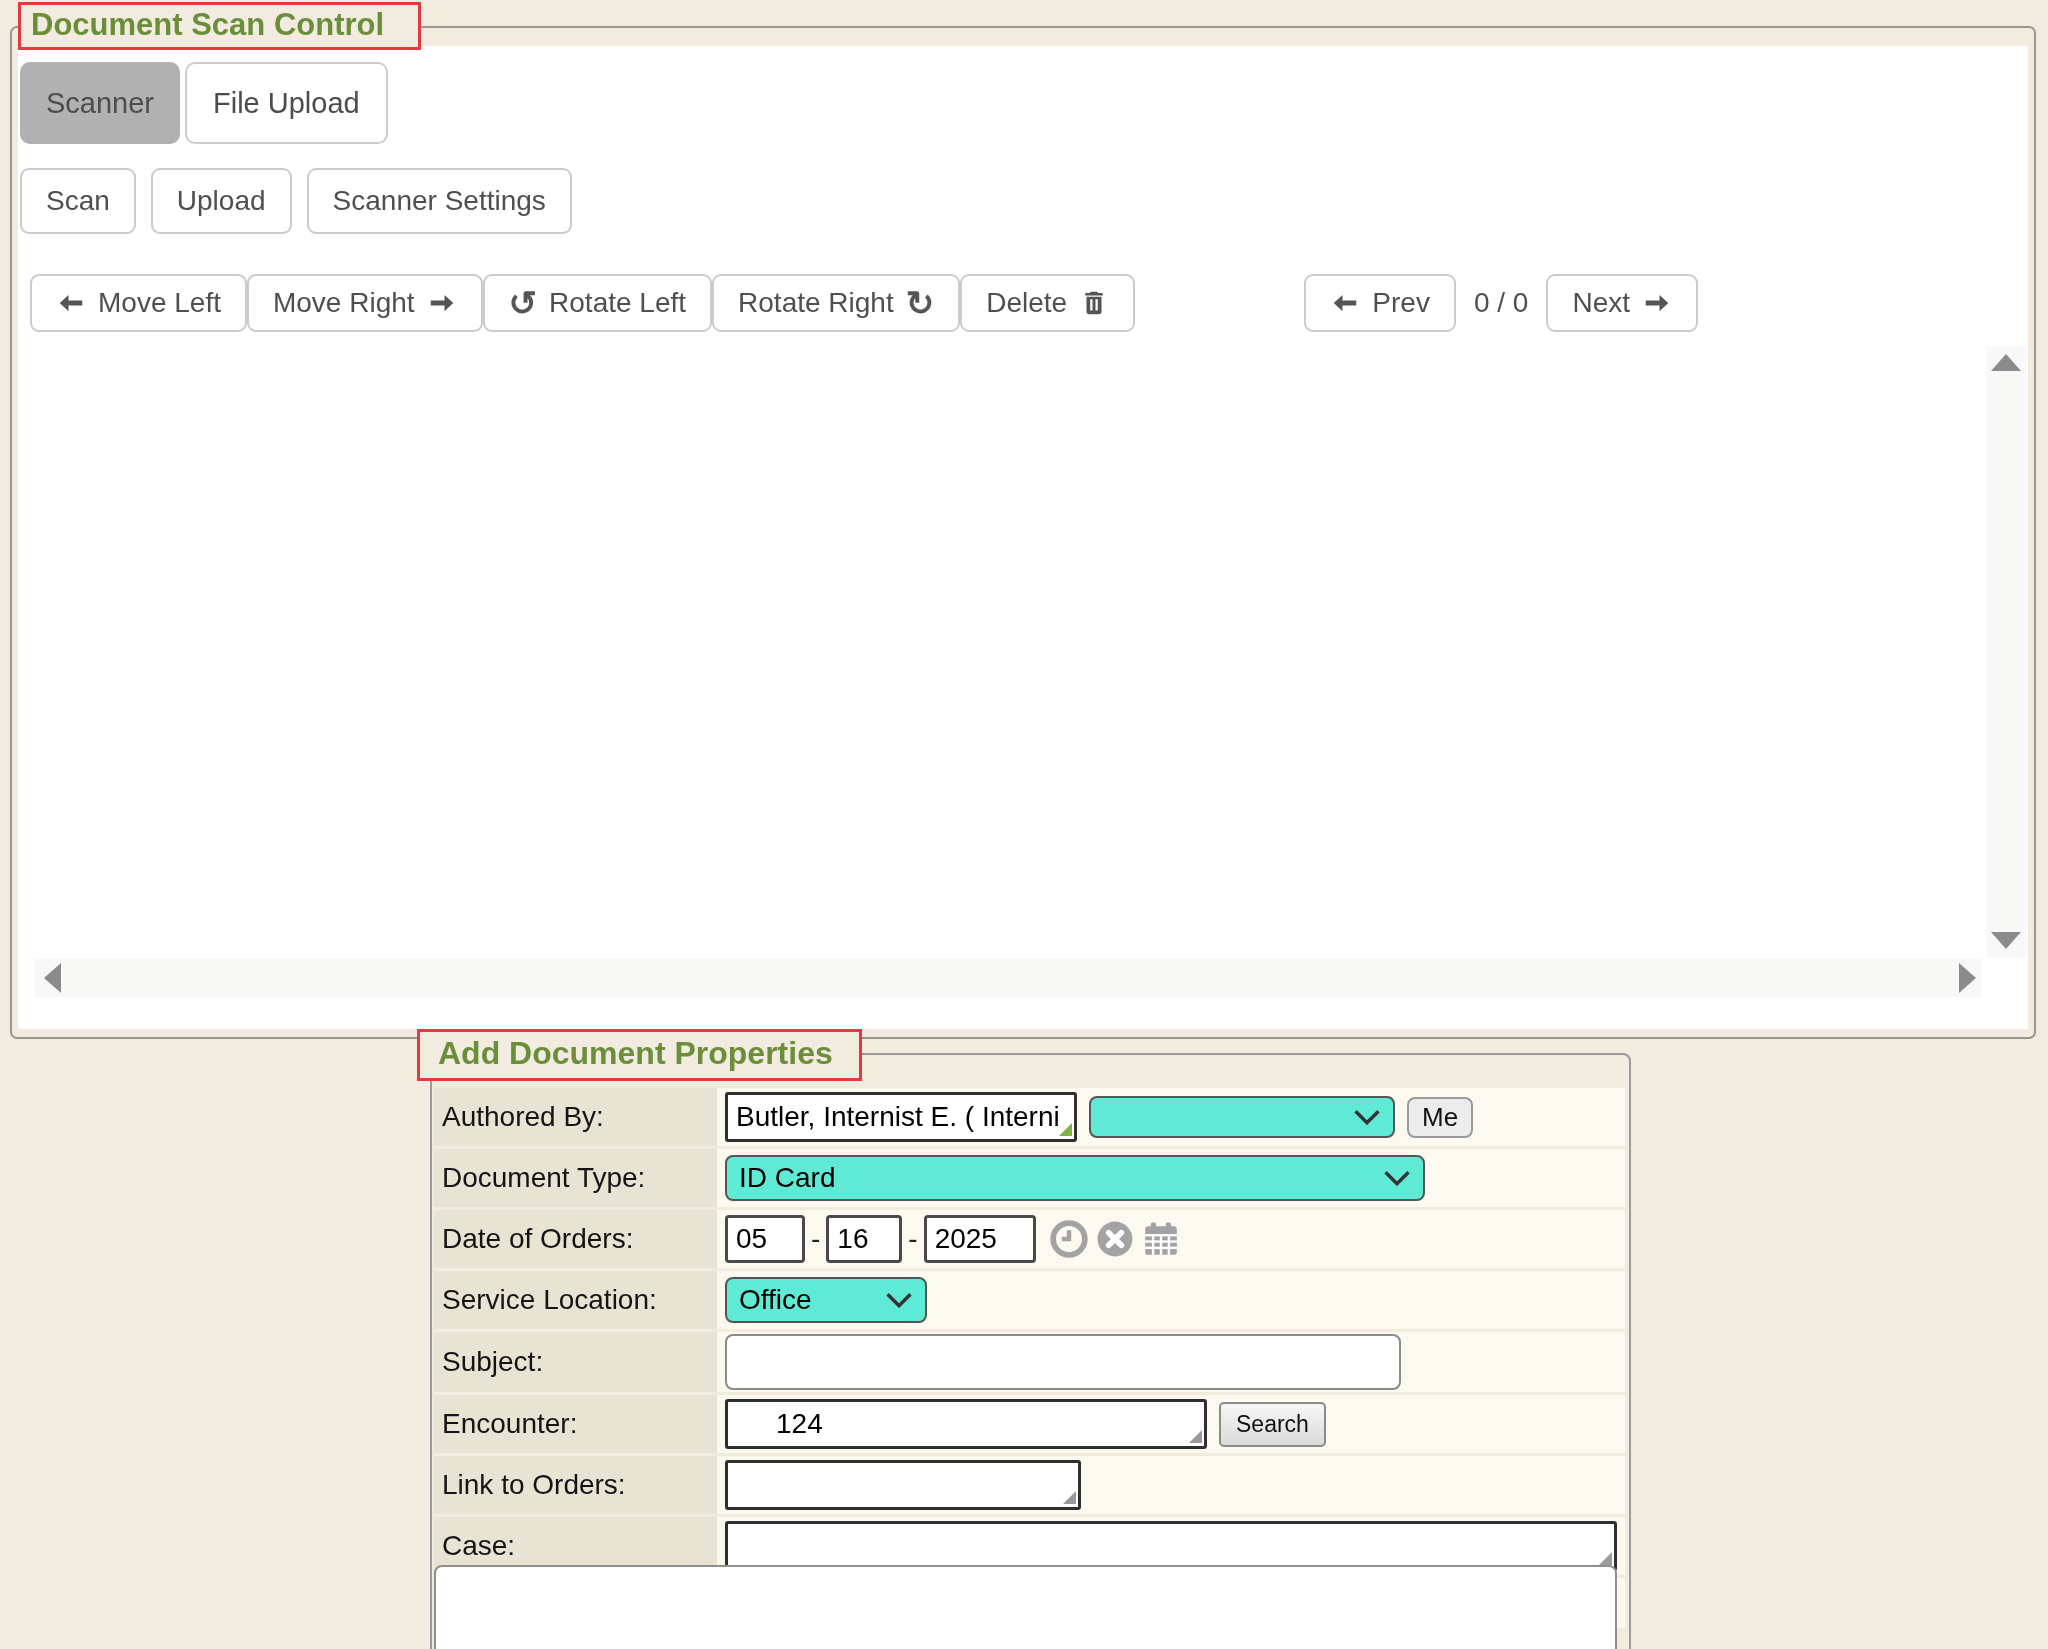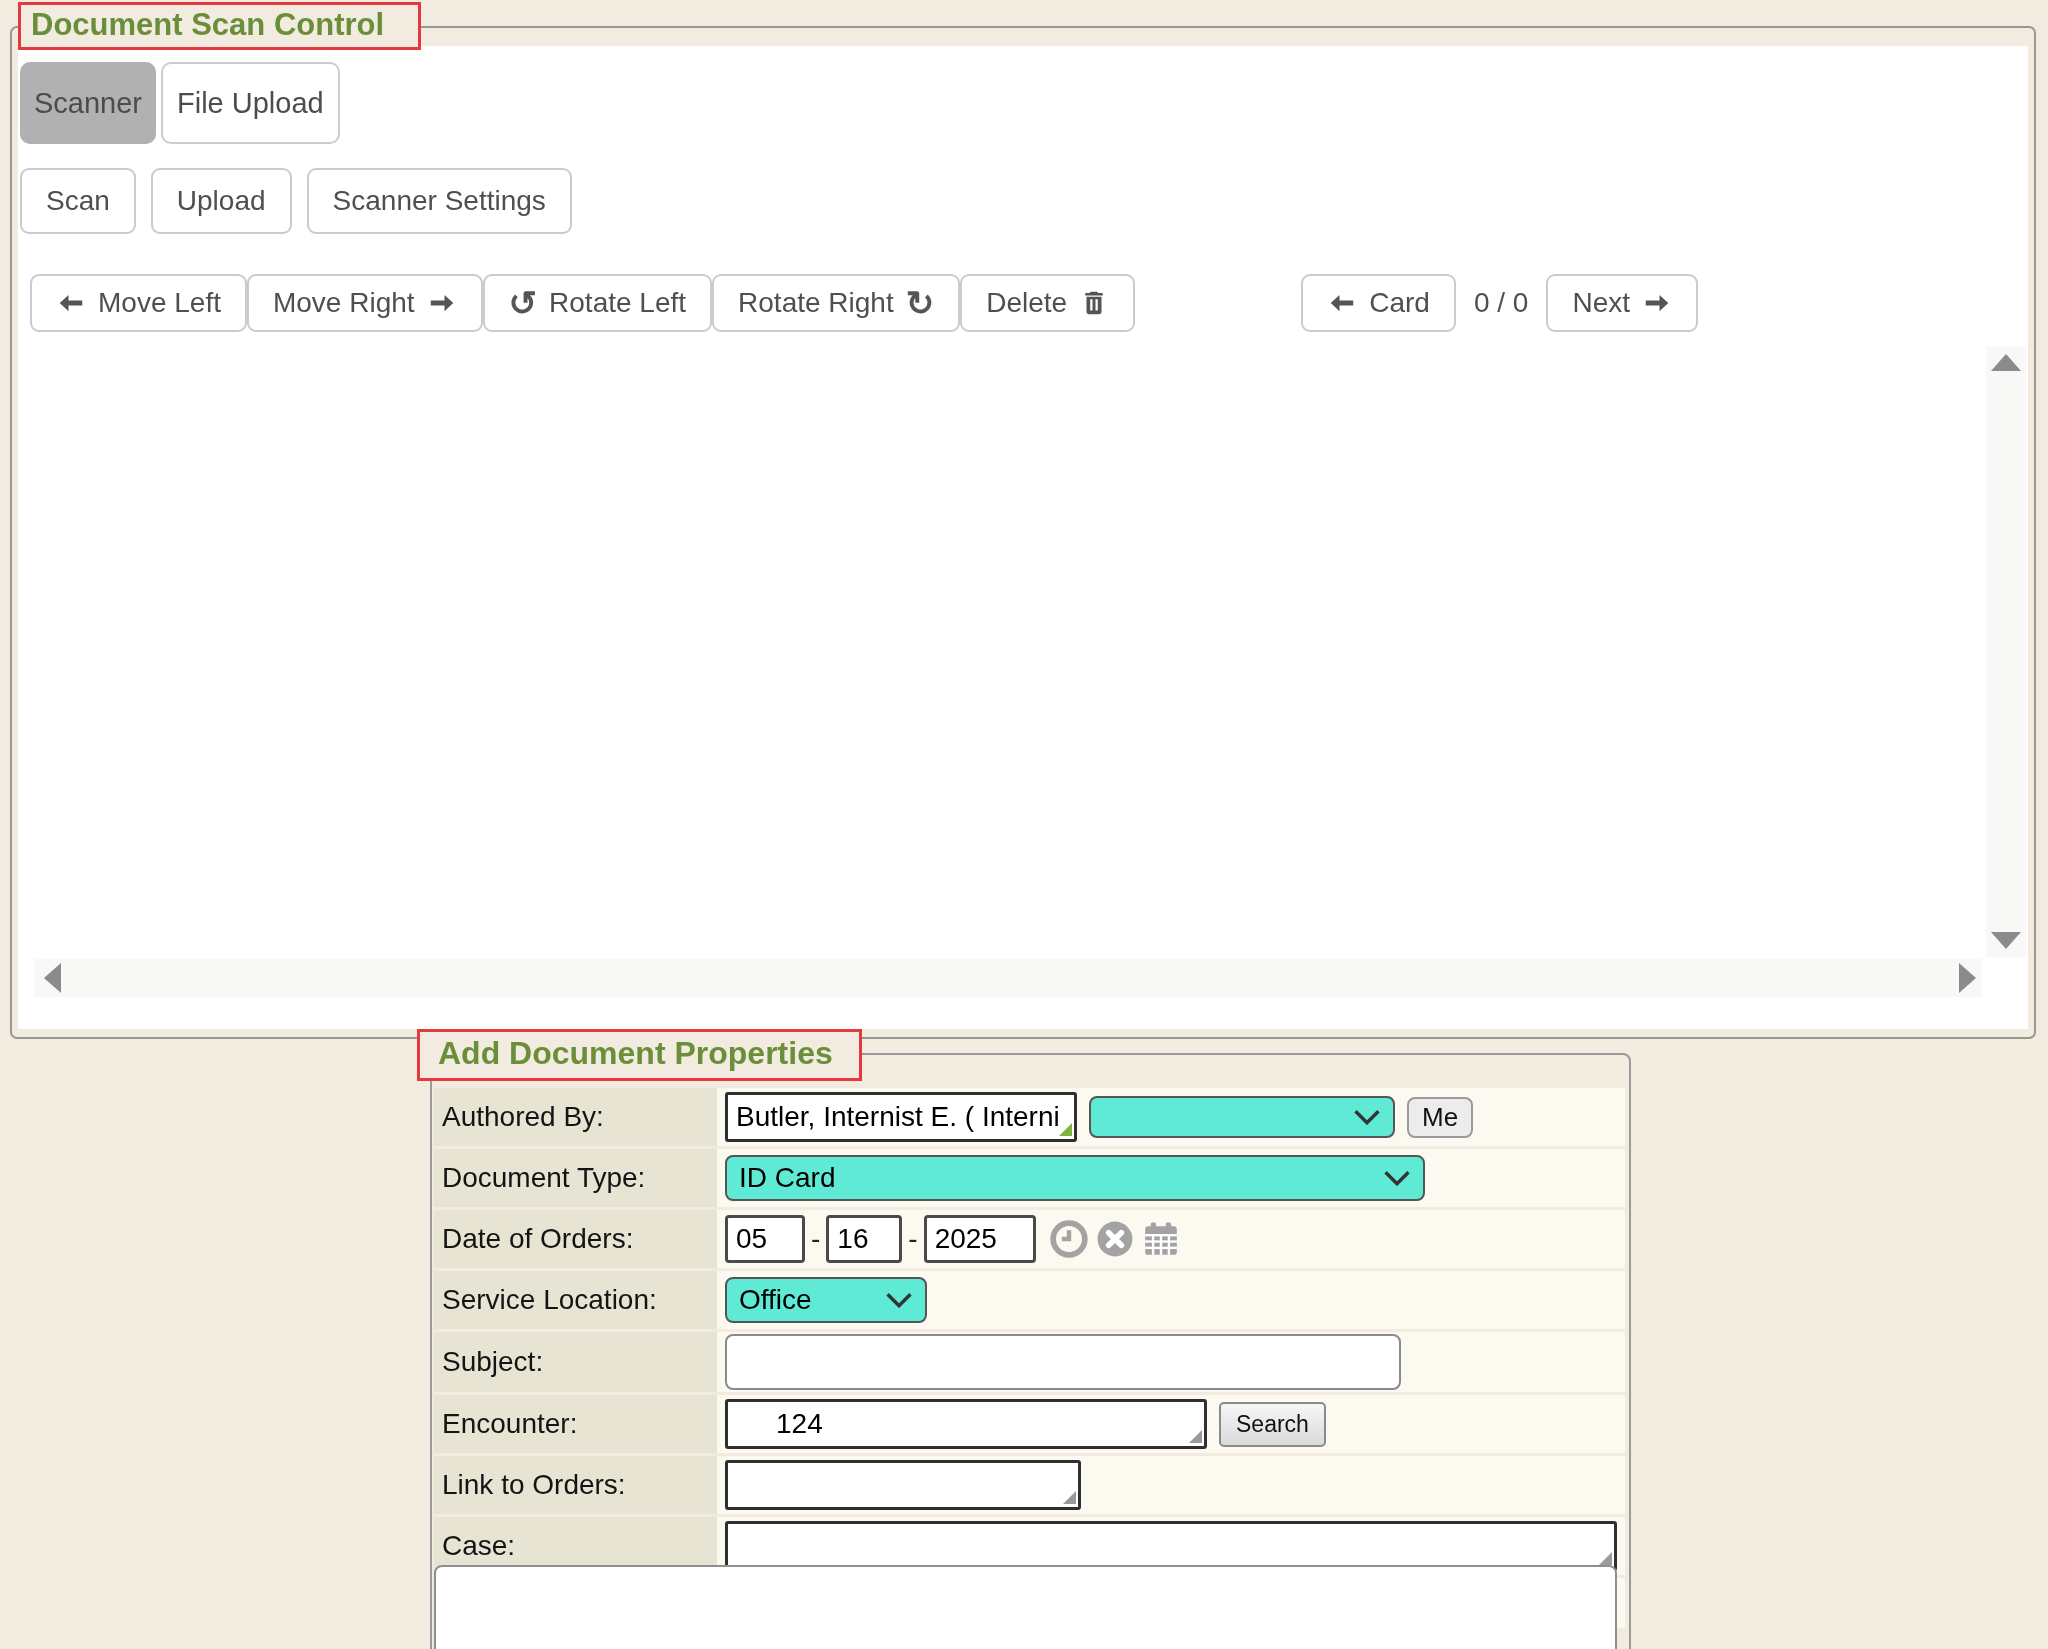--- a/index.html
+++ b/index.html
@@ -25,21 +25,21 @@
   }
   .legend1{left:18px;top:2px;font-size:31px;padding:2px 34px 4px 10px;}
   .legend2{left:417px;top:1029px;font-size:32px;padding:3px 26px 6px 18px;}
   .fs2{
     position:absolute;left:430px;top:1053px;width:1197px;height:660px;
     border:2px solid #9a9a9a;border-radius:8px;background:#f1ecdf;
   }
   
   .tabs-row{display:flex;margin:16px 0 0 2px;}
   .tab{
-    height:82px;padding:0 14px;font-size:29px;color:#4c4c4c;
+    height:82px;padding:0 26px;font-size:29px;color:#4c4c4c;
     display:flex;align-items:center;border-radius:10px;box-sizing:border-box;cursor:default;
   }
   .tab.active{background:#b1b1b1;}
   .tab.inactive{background:#fff;border:2px solid #cccccc;margin-left:5px;}
   
   .btn{
     display:inline-flex;align-items:center;gap:12px;background:#fff;
     border:2px solid #cbcbcb;border-radius:9px;color:#4f4f4f;
     font-size:28px;padding:0 24px;height:66px;box-sizing:border-box;white-space:nowrap;cursor:default;
   }
@@ -144,21 +144,21 @@
             <rect x="9" y="9" width="1.8" height="9" fill="#fff"></rect>
             <rect x="13.2" y="9" width="1.8" height="9" fill="#fff"></rect>
           </svg>
       </button>
 
       <div class="pager">
         <button class="btn tool">
           <svg viewBox="0 0 24 24" width="30" height="30">
               <path fill="#555" d="M21 10H10V5.5L3 12l7 6.5V14h11z"></path>
             </svg>
-          <span>Card</span>
+          <span>Prev</span>
         </button>
         <span class="counter">0 / 0</span>
         <button class="btn tool">
           <span>Next</span>
           <svg viewBox="0 0 24 24" width="30" height="30">
               <path fill="#555" d="M3 10h11V5.5L21 12l-7 6.5V14H3z"></path>
             </svg>
         </button>
       </div>
     </div>

